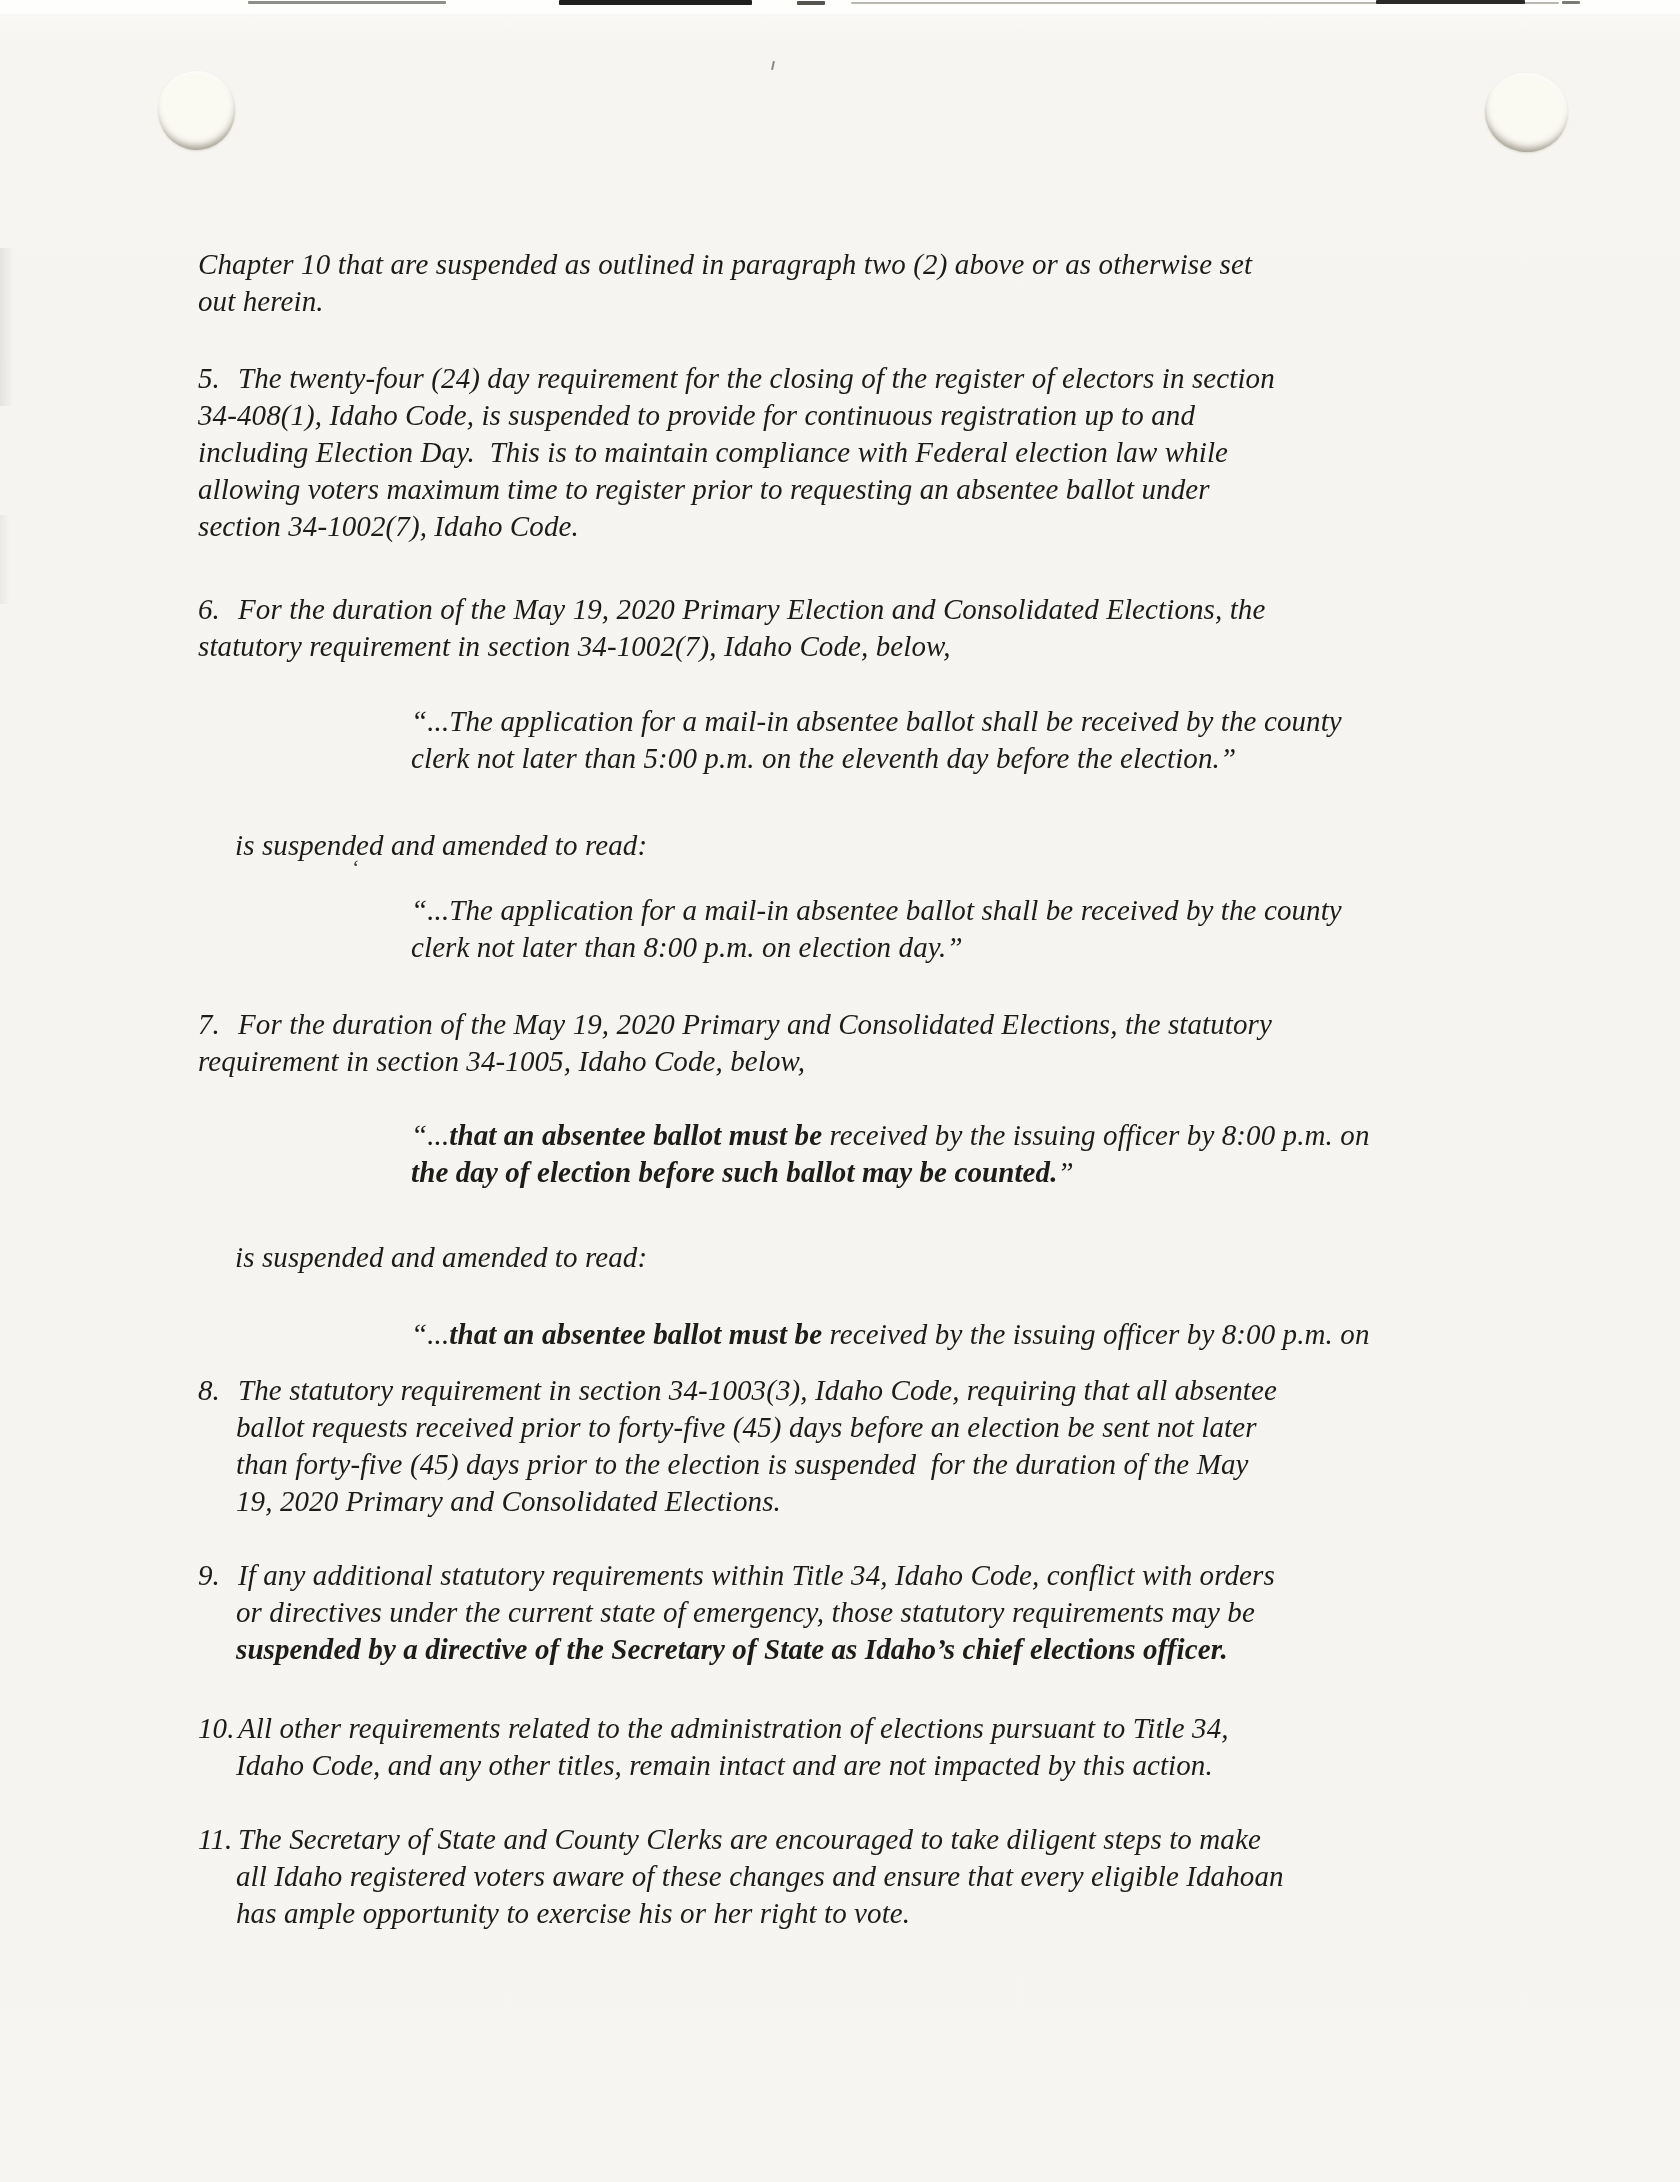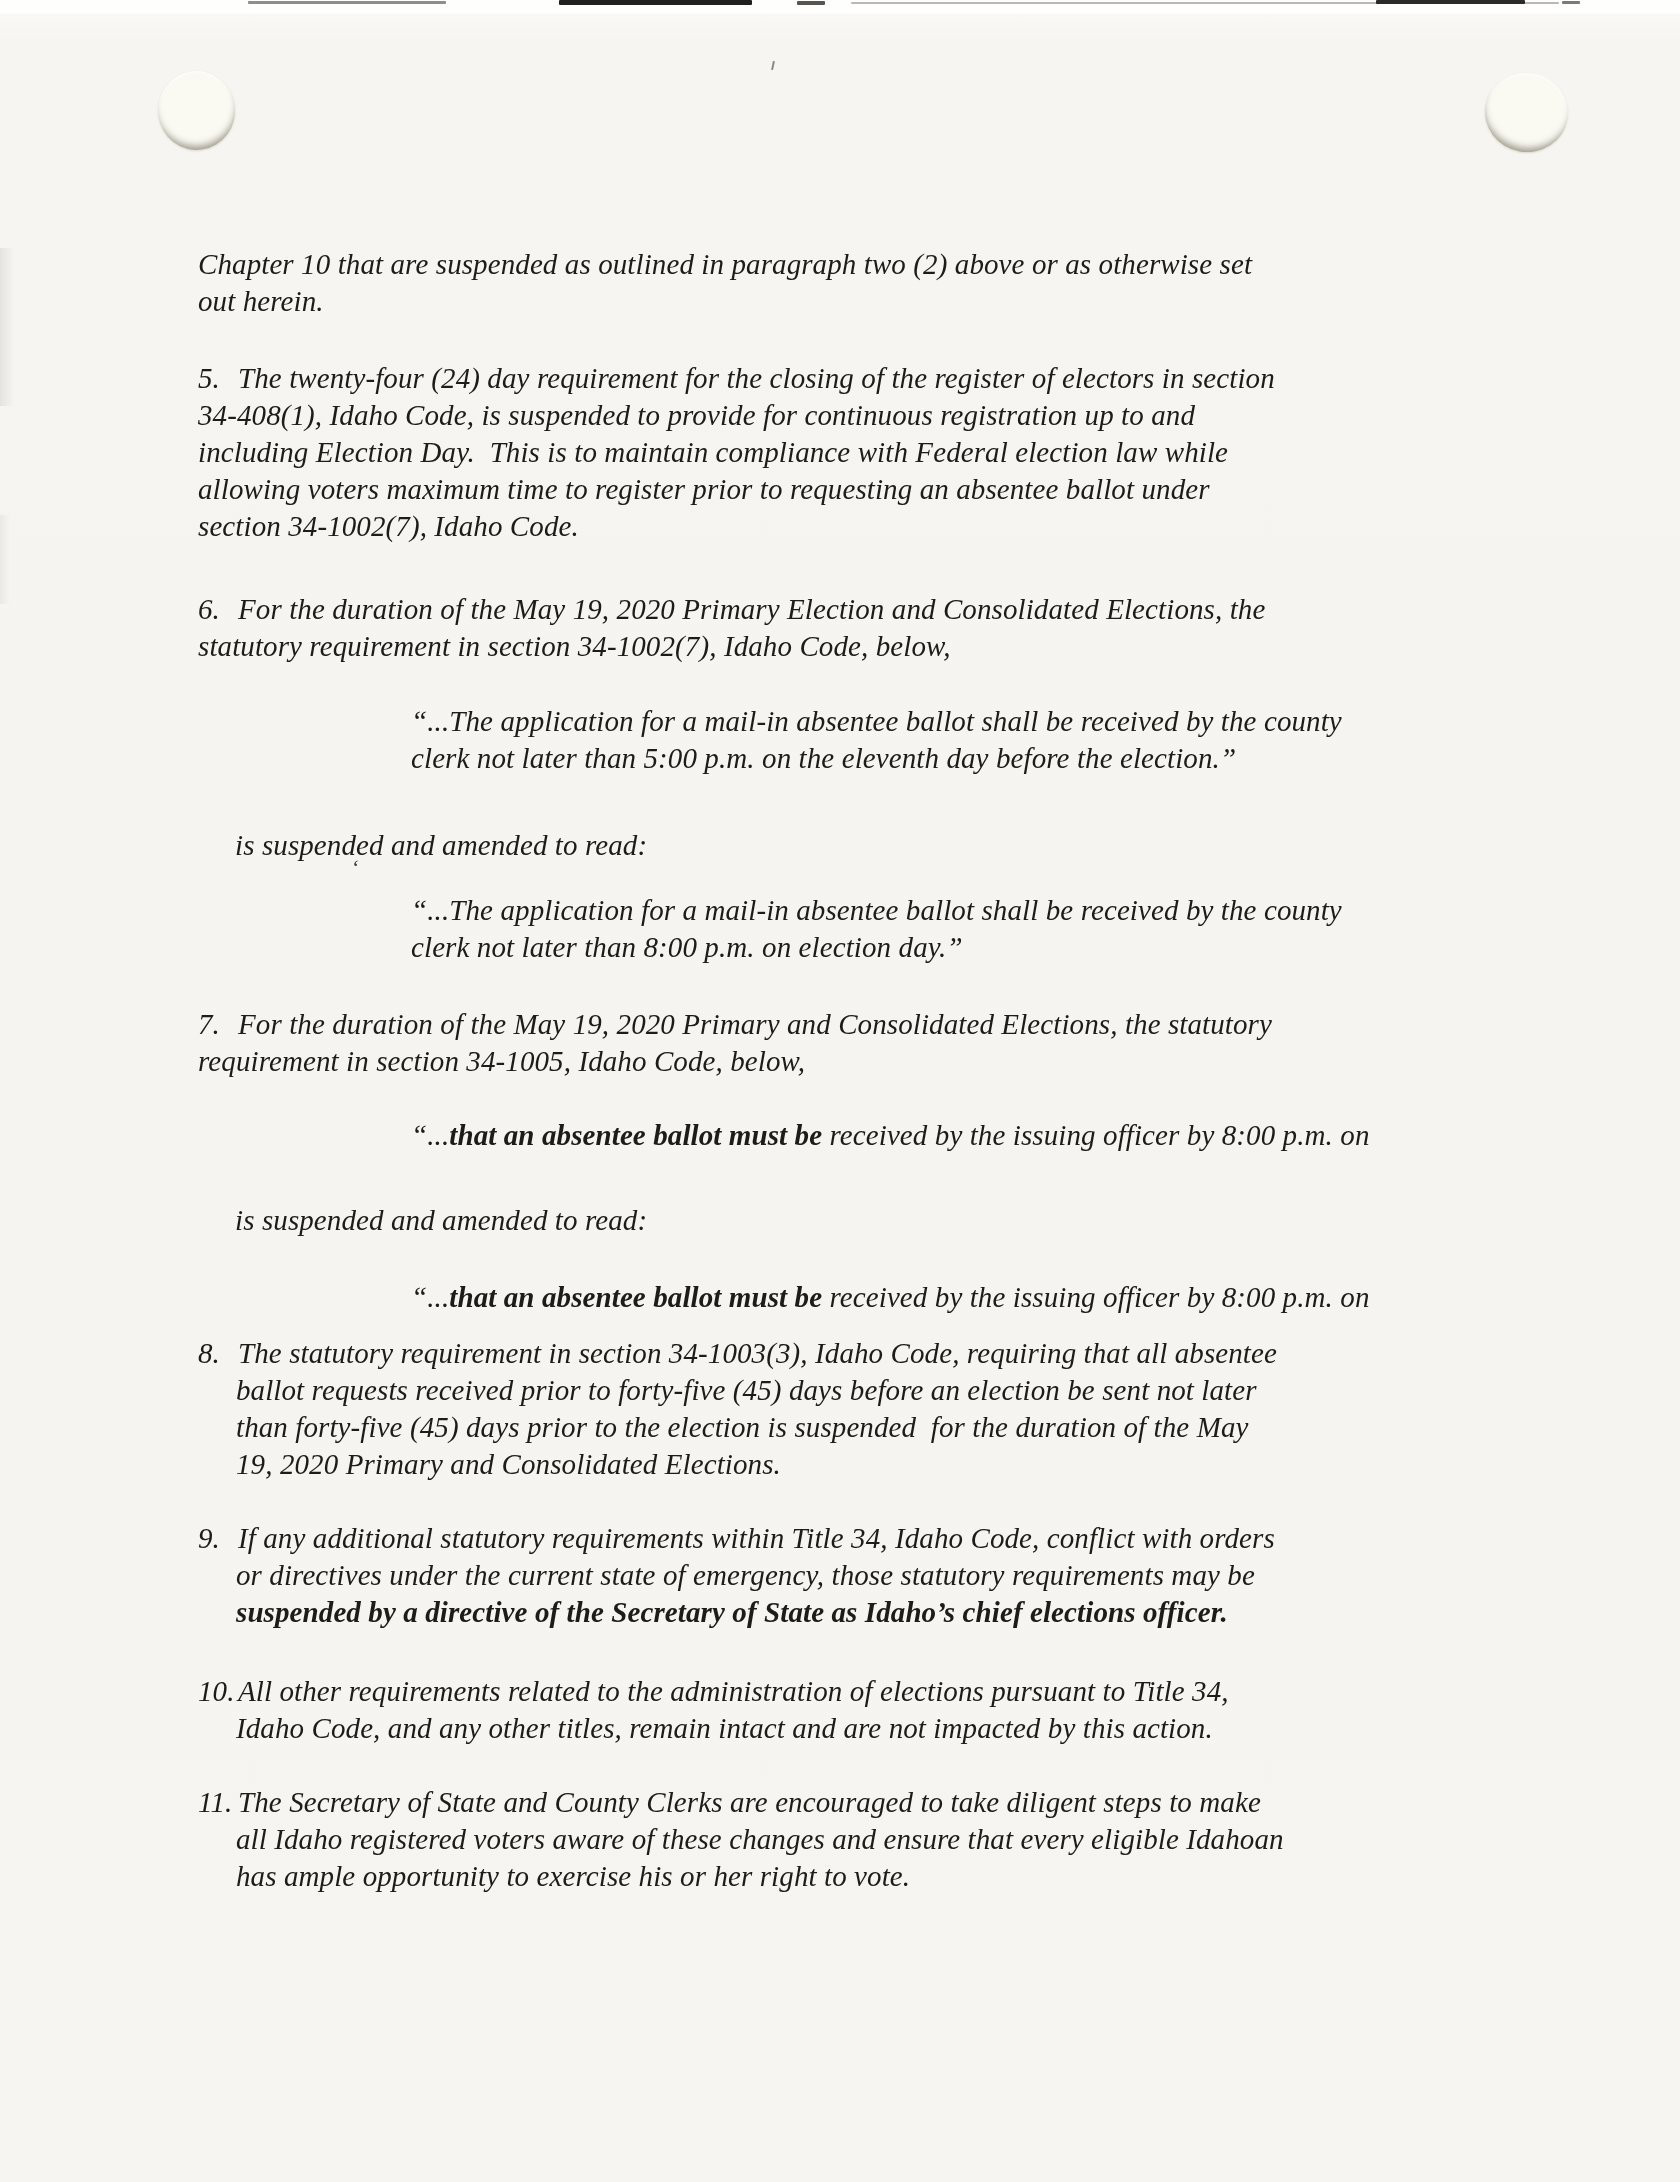--- a/index.html
+++ b/index.html
@@ -96,20 +96,21 @@
     <div class="block b-quote" style="margin-top: 28px;">
       <div class="line"><span>“...The application for a mail-in absentee ballot shall be received by the county</span></div>
       <div class="line"><span>clerk not later than 8:00 p.m. on election day.”</span></div>
     </div>
     <div class="block b-num" style="margin-top: 40px;">
       <div class="line"><span class="num">7.</span><span>For the duration of the May 19, 2020 Primary and Consolidated Elections, the statutory</span></div>
       <div class="line"><span>requirement in section 34-1005, Idaho Code, below,</span></div>
     </div>
     <div class="block b-quote" style="margin-top: 37px;">
       <div class="line"><span>“...</span><b>that an absentee ballot must be</b><span> received by the issuing officer by 8:00 p.m. on</span></div>
+      <div class="line"><b>the day of election before such ballot may be counted.</b><span>”</span></div>
     </div>
     <div class="block b-label" style="margin-top: 48px;">
       <div class="line"><span>is suspended and amended to read:</span></div>
     </div>
     <div class="block b-quote" style="margin-top: 40px;">
       <div class="line"><span>“...</span><b>that an absentee ballot must be</b><span> received by the issuing officer by 8:00 p.m. on</span></div>
     </div>
     <div class="block b-num hang" style="margin-top: 19px;">
       <div class="line"><span class="num">8.</span><span>The statutory requirement in section 34-1003(3), Idaho Code, requiring that all absentee</span></div>
       <div class="line"><span>ballot requests received prior to forty-five (45) days before an election be sent not later</span></div>

